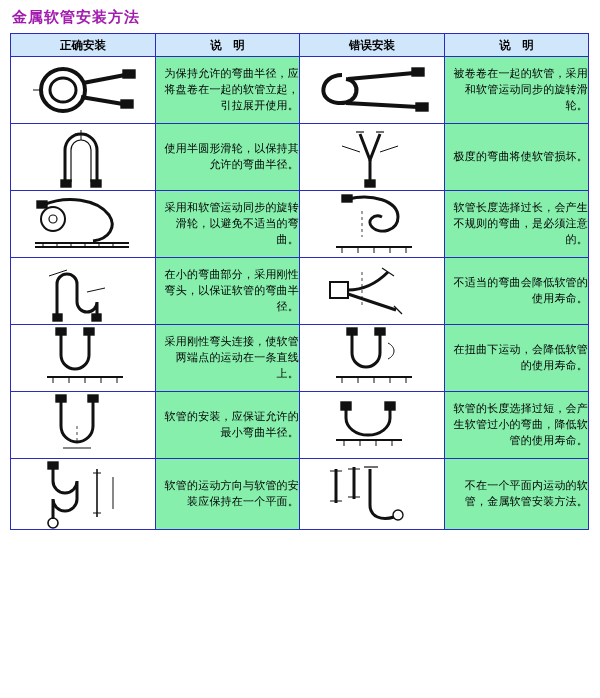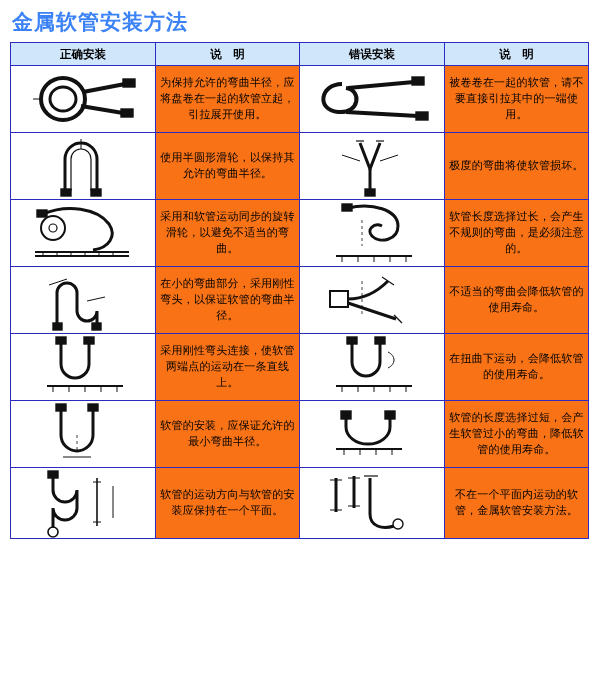--- a/index.html
+++ b/index.html
@@ -15,25 +15,25 @@
     overflow: hidden;
   }
   .page {
     width: 600px;
     height: 698px;
     position: relative;
     box-sizing: border-box;
     padding: 6px 10px 0 10px;
   }
   .title {
-    font-size: 21px;
+    font-size: 15px;
     font-weight: bold;
     letter-spacing: 1px;
     margin: 2px 0 6px 2px;
-    color: #3b82f6;
+    color: #a21caf;
   }
   table.hose-table {
     border-collapse: collapse;
     width: 578px;
     table-layout: fixed;
     border: 1px solid #14532d;
   }
   table.hose-table td, table.hose-table th {
     border: 1px solid #2b2bc0;
     padding: 0;
@@ -49,25 +49,25 @@
   }
   col.c-img { width: 145px; }
   col.c-txt { width: 144px; }
   td.img-cell {
     background: #ffffff;
     text-align: center;
     height: 64px;
     position: relative;
   }
   td.txt-cell {
-    background: #f97316;
+    background: #86efac;
     font-size: 11px;
     line-height: 16px;
     padding: 4px 7px;
-    text-align: center;
+    text-align: right;
     letter-spacing: 0.2px;
   }
   .sketch { display: block; margin: 0 auto; }
 </style>
 </head>
 <body>
 
 <div class="page">
 
   <div class="title">金属软管安装方法</div>
@@ -104,21 +104,21 @@
         <td class="txt-cell">为保持允许的弯曲半径，应将盘卷在一起的软管立起，引拉展开使用。</td>
         <td class="img-cell">
           <svg class="sketch" width="140" height="66" viewBox="0 0 140 66" fill="none" stroke="#111" stroke-width="1.4">
             <path d="M40 18 C18 18 14 44 36 46 C58 48 60 24 44 22" stroke-width="4"></path>
             <path d="M46 22 L112 16" stroke-width="4"></path>
             <path d="M44 46 L116 50" stroke-width="4"></path>
             <rect x="110" y="11" width="12" height="8" fill="#111"></rect>
             <rect x="114" y="46" width="12" height="8" fill="#111"></rect>
           </svg>
         </td>
-        <td class="txt-cell">被卷卷在一起的软管，请不要直接引拉其中的一端使用。</td>
+        <td class="txt-cell">被卷卷在一起的软管，采用和软管运动同步的旋转滑轮。</td>
       </tr>
 
       <tr>
         <td class="img-cell">
           <svg class="sketch" width="140" height="66" viewBox="0 0 140 66" fill="none" stroke="#111" stroke-width="1.4">
             <path d="M52 58 L52 26 A16 16 0 0 1 84 26 L84 58" stroke-width="3"></path>
             <path d="M58 58 L58 26 A10 10 0 0 1 78 26 L78 58" stroke-width="1.2"></path>
             <rect x="48" y="56" width="10" height="7" fill="#111"></rect>
             <rect x="78" y="56" width="10" height="7" fill="#111"></rect>
             <path d="M62 10 L74 10" stroke-width="1"></path>

